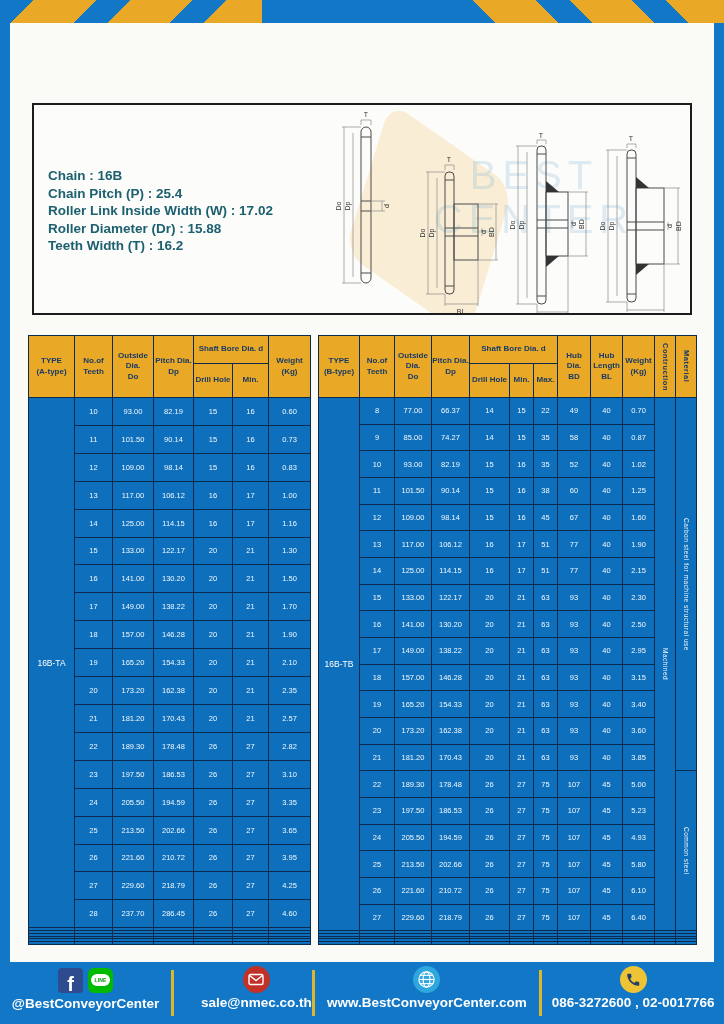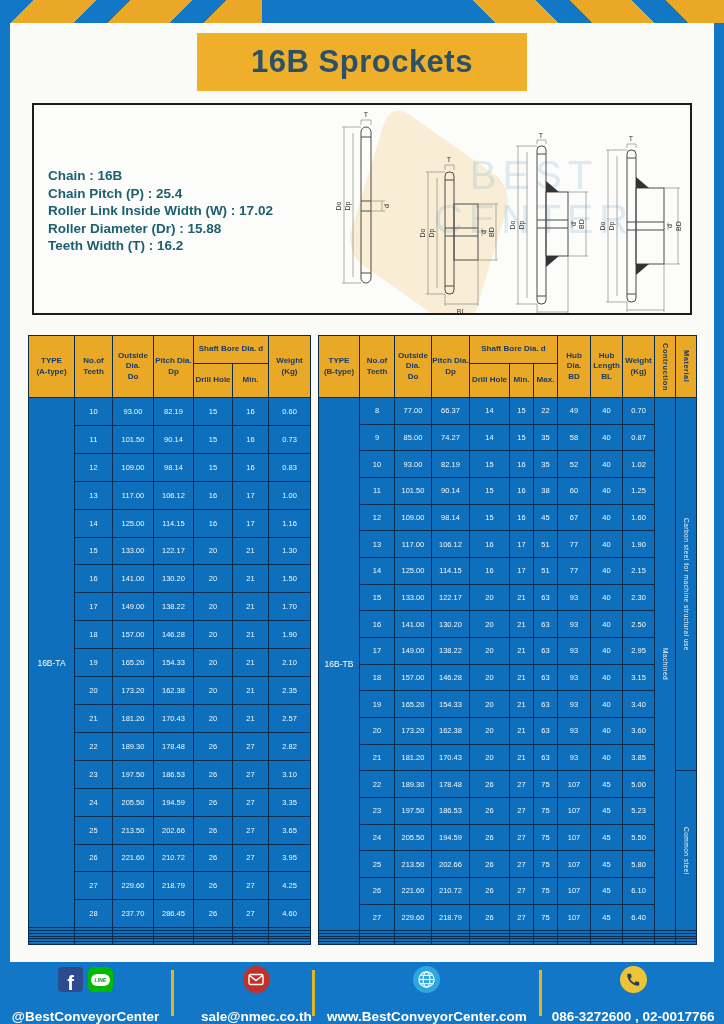--- a/index.html
+++ b/index.html
@@ -50,21 +50,21 @@
   td.hd.vert { font-size:7.5px; padding:2px 0; }
   tbody td.vert { font-size:6.5px; }
 
   
   #footer { position:absolute; left:0; top:962px; width:724px; height:62px;
     display:flex; align-items:stretch; }
   .fsec { display:flex; flex-direction:column; align-items:center; justify-content:flex-start; padding-top:4px; }
   .fsec-1 { width:24%; } .fsec-2 { width:19%;padding-left:27px; } .fsec-3 { width:31.5%; } .fsec-4 { width:25.5%; }
   .fdiv { width:3px; height:46px; background:#DDB62B; align-self:center; }
   .ficons { display:flex; gap:5px; height:28px; align-items:center; }
-  .ftext { color:#FFFFFF; font-weight:bold; font-size:13.5px; margin-top:16px; white-space:nowrap; }
+  .ftext { color:#FFFFFF; font-weight:bold; font-size:13.5px; margin-top:2px; white-space:nowrap; }
   .fb { width:25px; height:25px; background:#2E4B8F; border-radius:4px; color:#fff; font-weight:bold;
     font-size:20px; display:flex; align-items:flex-end; justify-content:center; overflow:hidden; line-height:.9; }
   .lineic { width:25px; height:25px; background:#00BA00; border-radius:6px; display:flex; align-items:center; justify-content:center; }
   .bub { width:19px; height:12px; background:#fff; border-radius:6px; display:flex; align-items:center; justify-content:center; }
   .bub span { color:#009A00; font-size:5px; font-weight:bold; letter-spacing:.2px; }
   .circ { width:27px; height:27px; border-radius:50%; display:flex; align-items:center; justify-content:center; }
   .mail { background:#C13128; }
   .globe { background:#2EA7DF; }
   .phone { background:#EEC437; }
 </style>
@@ -73,23 +73,20 @@
 
 <div id="app">
 
   <div id="stripes">
     <div class="s-left"></div>
     <div class="s-right"></div>
   </div>
 
   <div id="page">
 
-    <div id="banner">
-      <div id="title">16B Sprockets</div>
-    </div>
 
     <div id="specbox">
       <div class="wm-star"></div>
       <div class="wm-text">
         <div>BEST</div>
         <div>CENTER</div>
       </div>
 
       <div id="specs">
         <div class="spec-line">Chain  :  16B</div>
@@ -757,21 +754,21 @@
           </tr>
           <tr>
             <td>24</td>
             <td>205.50</td>
             <td>194.59</td>
             <td>26</td>
             <td>27</td>
             <td>75</td>
             <td>107</td>
             <td>45</td>
-            <td>5.50</td>
+            <td>4.93</td>
           </tr>
           <tr>
             <td>25</td>
             <td>213.50</td>
             <td>202.66</td>
             <td>26</td>
             <td>27</td>
             <td>75</td>
             <td>107</td>
             <td>45</td>

